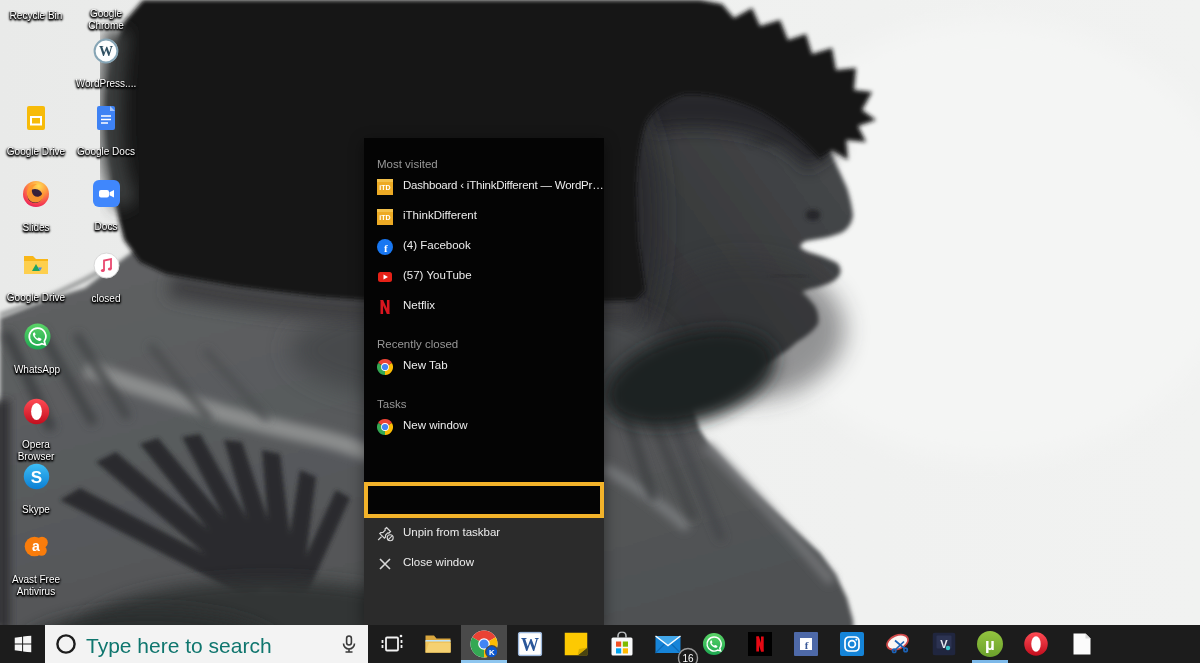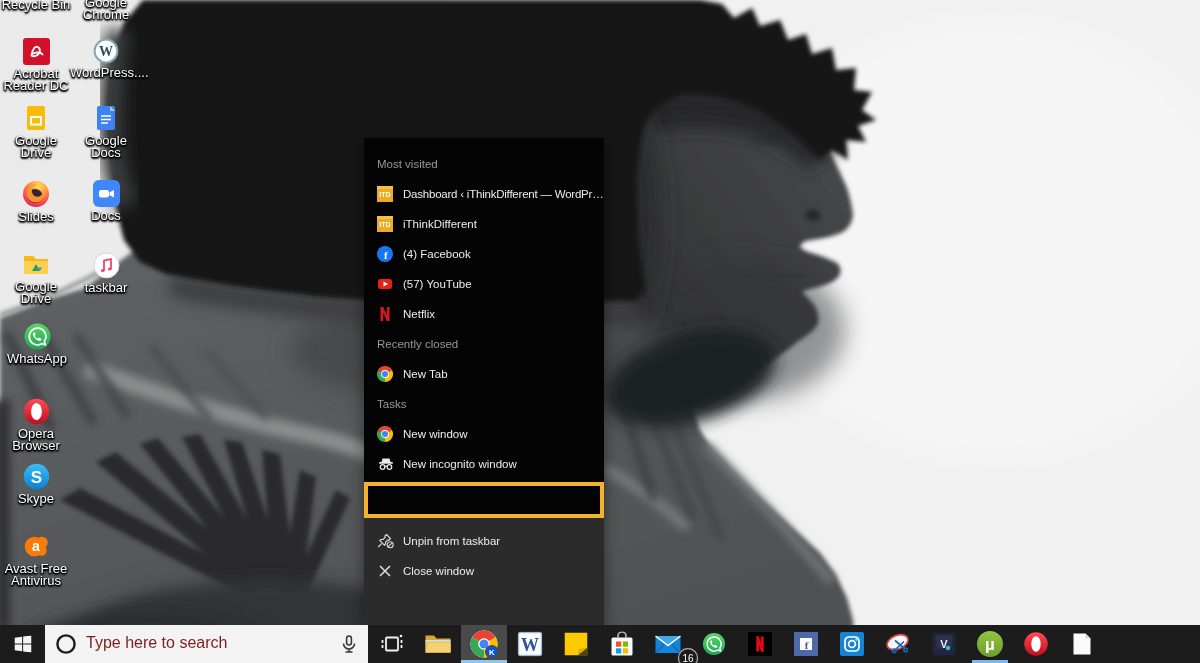--- a/index.html
+++ b/index.html
@@ -1,33 +1,33 @@
 <!DOCTYPE html>
 <html><head><meta charset="utf-8">
 <style>
 html,body{margin:0;padding:0;background:#000}
 *{-webkit-font-smoothing:antialiased}
 #desk{position:relative;width:1200px;height:663px;overflow:hidden;font-family:"Liberation Sans",sans-serif}
 #wp{position:absolute;left:0;top:0}
 .dico{position:absolute;width:72px;text-align:center}
-.dico .lbl{margin-top:3px;font-size:13px;line-height:12px;color:#fff;text-shadow:0 1px 1px #000,1px 1px 2px #000,-1px 1px 2px #000,0 2px 2px rgba(0,0,0,.9)}
+.dico .lbl{margin-top:14px;font-size:10px;line-height:12px;color:#fff;text-shadow:0 1px 1px #000,1px 1px 2px #000,-1px 1px 2px #000,0 2px 2px rgba(0,0,0,.9)}
 .dico svg{display:block;margin:0 auto}
 
 #jump{position:absolute;left:364px;top:138px;width:240px;height:487px;box-shadow:0 4px 14px rgba(0,0,0,.45)}
 #jltop{position:absolute;left:0;top:0;width:240px;height:380px;background:#040404}
 #jlbot{position:absolute;left:0;top:380px;width:240px;height:107px;background:#2b2b2b}
 .jhdr{height:30px;line-height:30px;padding-left:13px;font-size:11.5px;color:#989898}
-.jit{height:30px;display:flex;align-items:center;padding-left:13px;font-size:11.5px;color:#ececec;white-space:nowrap;overflow:hidden}
+.jit{height:30px;display:flex;align-items:flex-start;padding-left:13px;font-size:11.5px;color:#ececec;white-space:nowrap;overflow:hidden}
 .jit .jic{width:16px;height:16px;margin-right:10px;flex:0 0 16px;position:relative}
 .jit .jic svg{position:absolute;left:0;top:0}
 #hl{position:absolute;left:0px;top:344px;width:232px;height:28px;border:4px solid #f3b32a}
 
 #tb{position:absolute;left:0;top:625px;width:1200px;height:38px;background:#1c1c1c}
 #sbox{position:absolute;left:45px;top:0;width:323px;height:38px;background:#f3f3f3}
-#sbox .stxt{position:absolute;left:41px;top:9px;font-size:16px;color:#7f1d1d}
+#sbox .stxt{position:absolute;left:41px;top:9px;font-size:21px;color:#0f766e}
 .tic{position:absolute;top:0;width:46px;height:38px}
 .tic svg{position:absolute;left:50%;top:50%;transform:translate(-50%,-50%)}
 </style></head>
 <body>
 <div id="desk">
 <svg id="wp" width="1200" height="663" viewBox="0 0 1200 663">
 <defs>
 <linearGradient id="bgv" x1="0" y1="0" x2="1" y2="0">
 <stop offset="0" stop-color="#e9eae9"></stop>
           <stop offset="0.45" stop-color="#eff0ef"></stop>
@@ -115,27 +115,20 @@
 Q114,205 112,172 Q105,136 107,96 Q110,56 124,22 Z" fill="#151617" filter="url(#b2)"></path>
 <path d="M118,30 Q108,90 112,150 Q116,185 128,205" stroke="#3a3c3d" stroke-width="24" fill="none" filter="url(#b8)"></path>
 </svg>
 
 <div class="dico" style="left:0px;top:-4px">
       <div class="lbl">Recycle Bin</div>
     </div>
 <div class="dico" style="left:70px;top:-6px">
       <div class="lbl">Google<br>Chrome</div>
     </div>
-<div class="dico" style="left:0px;top:38px">
-      <svg width="27" height="27" viewBox="0 0 27 27">
-        <rect width="27" height="27" rx="3" fill="#d3112b"></rect>
-        <path d="M8.5,17.5 C9.5,10.5 12.5,7.5 15.2,9.3 C18,11.3 17.2,15.8 13.2,17.6 C10.6,18.6 8.8,18.2 8.5,17.5 C8.2,16.5 10,15 13,14.6 C16,14.2 18.5,15 19.5,16.5" stroke="#fff" stroke-width="1.8" fill="none" stroke-linecap="round"></path>
-      </svg>
-      <div class="lbl">Acrobat<br>Reader DC</div>
-    </div>
 <div class="dico" style="left:70px;top:38px">
       <svg width="26" height="26" viewBox="0 0 26 26">
         <circle cx="13" cy="13" r="12" fill="#fdfefe"></circle>
         <circle cx="13" cy="13" r="11.4" fill="none" stroke="#86a5b5" stroke-width="2"></circle>
         <text x="13" y="18" font-size="14" font-weight="bold" font-family="Liberation Serif,serif" fill="#2f5062" text-anchor="middle">W</text>
       </svg>
       <div class="lbl">WordPress....</div>
     </div>
 <div class="dico" style="left:0px;top:106px">
       <svg width="24" height="26" viewBox="0 0 24 26">
@@ -186,21 +179,21 @@
       <div class="lbl">Google Drive</div>
     </div>
 <div class="dico" style="left:70px;top:252px">
       <svg width="27" height="27" viewBox="0 0 27 27">
         <circle cx="13.5" cy="13.5" r="12.5" fill="#fff"></circle>
         <circle cx="13.5" cy="13.5" r="12.5" fill="none" stroke="#d8d8d8" stroke-width="1"></circle>
         <path d="M11,18.5 V8.5 L18,7 V17" stroke="#e9486f" stroke-width="1.8" fill="none"></path>
         <ellipse cx="9.8" cy="18.6" rx="1.9" ry="1.5" fill="#e9486f"></ellipse>
         <ellipse cx="16.8" cy="17.1" rx="1.9" ry="1.5" fill="#e9486f"></ellipse>
       </svg>
-      <div class="lbl">taskbar</div>
+      <div class="lbl">closed</div>
     </div>
 <div class="dico" style="left:1px;top:323px">
       <svg width="27" height="27" viewBox="0 0 27 27">
         <defs>
           <linearGradient id="wag" x1="0" y1="0" x2="0" y2="1">
             <stop offset="0" stop-color="#5bd467"></stop>
             <stop offset="1" stop-color="#1da851"></stop>
           </linearGradient>
         </defs>
         <circle cx="13.5" cy="13.5" r="13" fill="url(#wag)"></circle>
@@ -300,29 +293,20 @@
 <div class="jhdr">Tasks</div>
 <div class="jit"><span class="jic">
             <svg width="16" height="16" viewBox="-8 -8 16 16">
               <path d="M0,0 L-6.93,-4 A8,8 0 0 1 6.93,-4 Z" fill="#ea4335"></path>
               <path d="M0,0 L6.93,-4 A8,8 0 0 1 0,8 Z" fill="#fbbc05"></path>
               <path d="M0,0 L0,8 A8,8 0 0 1 -6.93,-4 Z" fill="#34a853"></path>
               <circle r="3.9" fill="#fff"></circle>
               <circle r="3.1" fill="#4285f4"></circle>
             </svg>
           </span>New window</div>
-<div class="jit"><span class="jic">
-            <svg width="18" height="16" viewBox="0 0 18 16">
-              <path d="M5.5,2.5 L12.5,2.5 L13.5,6 L4.5,6 Z" fill="#e8e8e8"></path>
-              <rect x="2" y="6" width="14" height="1.8" rx="0.9" fill="#e8e8e8"></rect>
-              <circle cx="5.6" cy="11" r="2.3" fill="none" stroke="#e8e8e8" stroke-width="1.3"></circle>
-              <circle cx="12.4" cy="11" r="2.3" fill="none" stroke="#e8e8e8" stroke-width="1.3"></circle>
-              <path d="M7.9,10.5 q1.1,-0.8 2.2,0" stroke="#e8e8e8" stroke-width="1.1" fill="none"></path>
-            </svg>
-          </span>New incognito window</div>
 </div>
 <div id="jlbot">
 <div style="height:8px"></div>
 <div class="jit"><span class="jic">
             <svg width="18" height="16" viewBox="0 0 18 16">
               <g stroke="#d8d8d8" stroke-width="1.2" fill="none">
                 <path d="M9.5,1.5 L13.5,5.5 L12,7 L10.8,6.8 L8.6,9 L8.4,11.2 L7.4,12.2 L2.8,7.6 L3.8,6.6 L6,6.4 L8.2,4.2 L8,3 Z"></path>
                 <path d="M1.2,14 L4.6,10.6"></path>
               </g>
               <circle cx="13.2" cy="11.8" r="3" fill="none" stroke="#d8d8d8" stroke-width="1.1"></circle>

